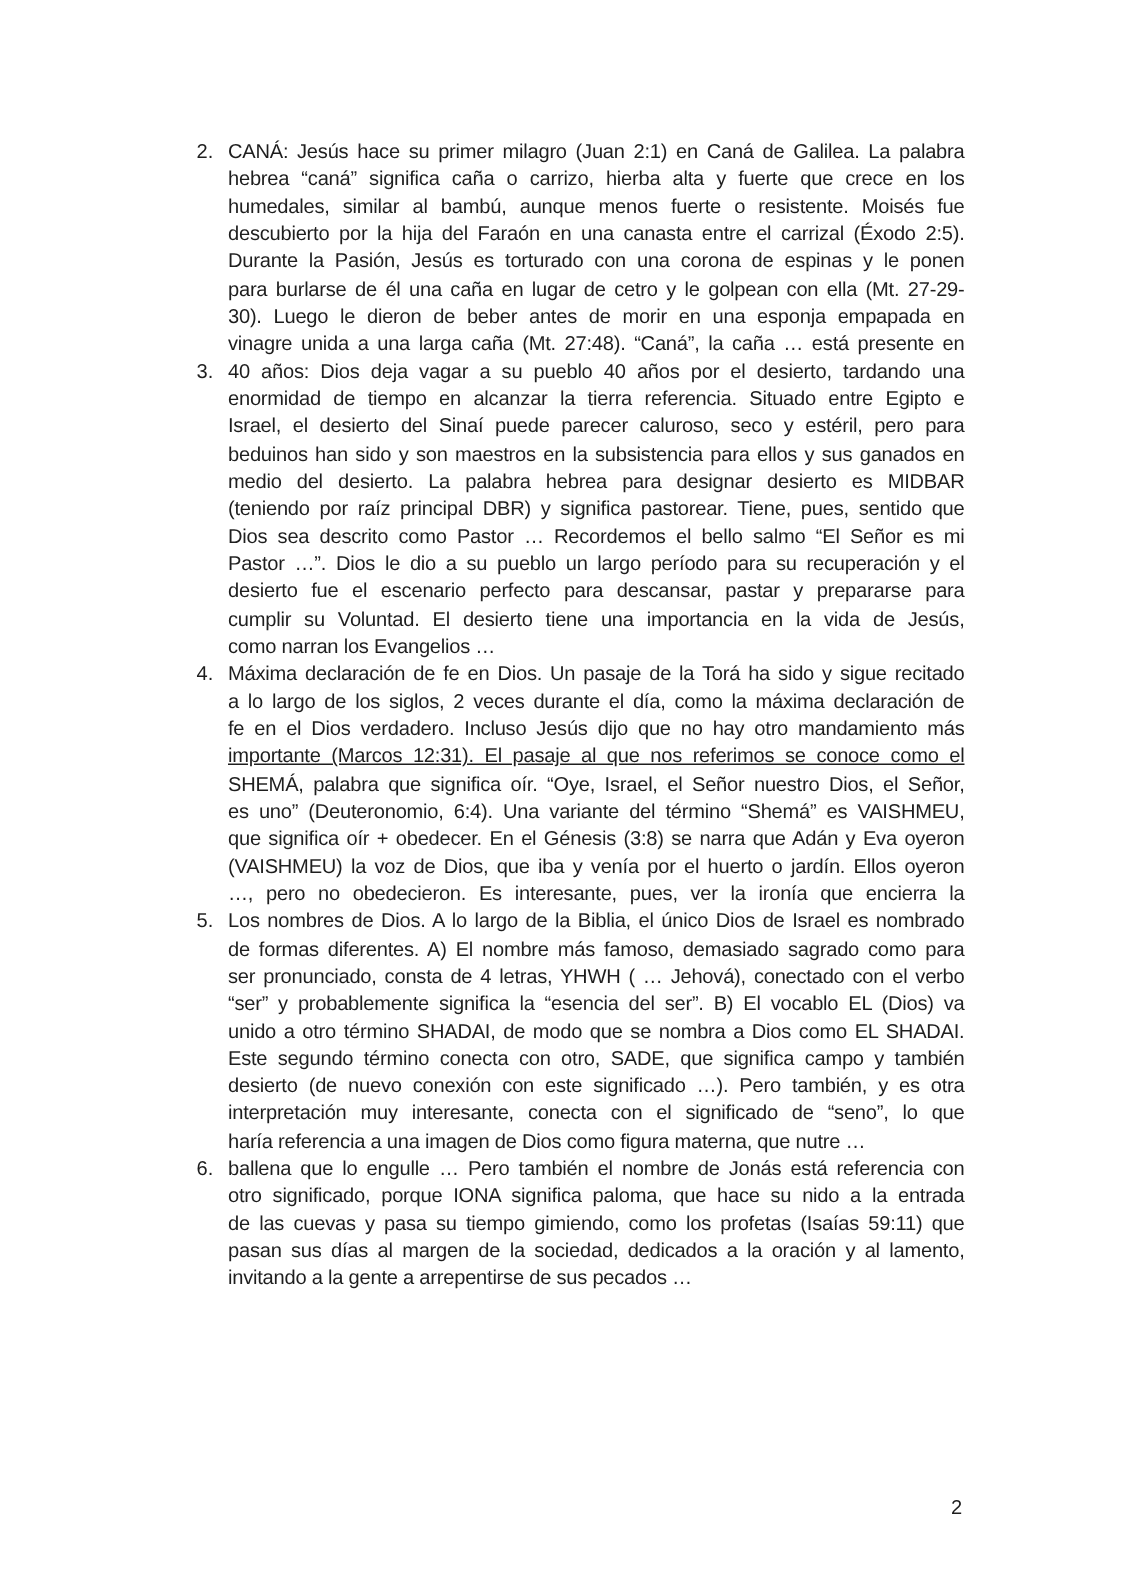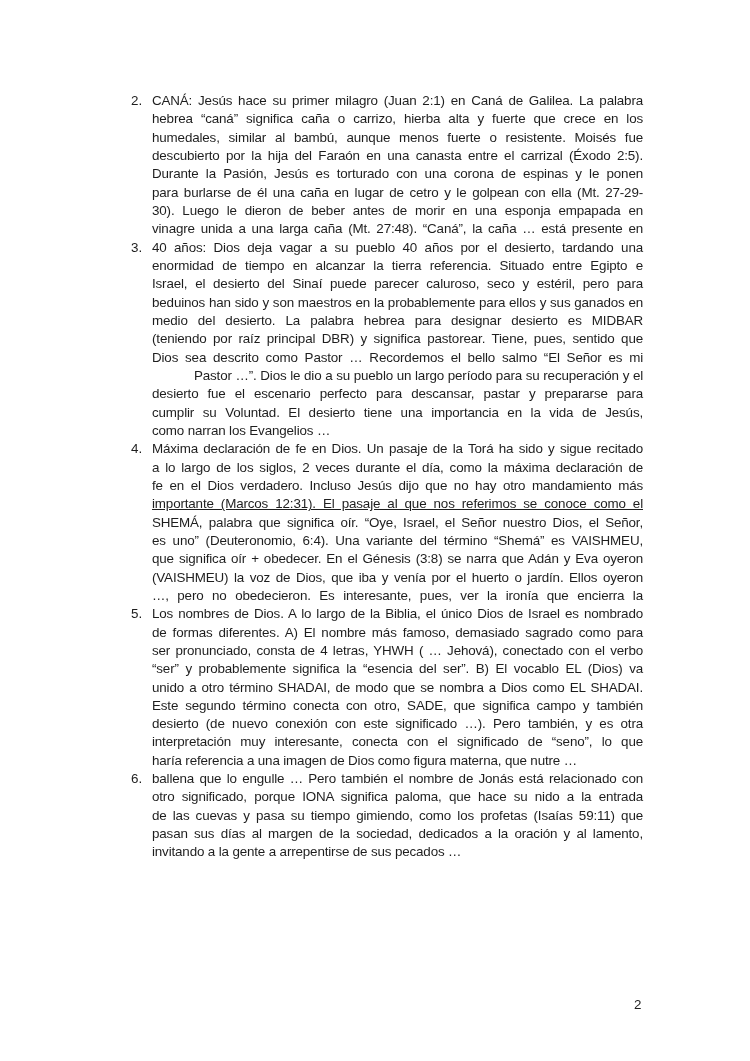--- a/index.html
+++ b/index.html
@@ -47,25 +47,25 @@
       <span class="line" style="white-space: nowrap;">para burlarse de él una caña en lugar de cetro y le golpean con ella (Mt. 27-29-</span>
       <span class="line" style="white-space: nowrap;">30). Luego le dieron de beber antes de morir en una esponja empapada en</span>
       <span class="line" style="white-space: nowrap;">vinagre unida a una larga caña (Mt. 27:48). “Caná”, la caña … está presente en</span>
     </li>
 
     <li class="item">
       <span class="num">3.</span>
       <span class="line" style="white-space: nowrap;">40 años: Dios deja vagar a su pueblo 40 años por el desierto, tardando una</span>
       <span class="line" style="white-space: nowrap;">enormidad de tiempo en alcanzar la tierra referencia. Situado entre Egipto e</span>
       <span class="line" style="white-space: nowrap;">Israel, el desierto del Sinaí puede parecer caluroso, seco y estéril, pero para</span>
-      <span class="line" style="white-space: nowrap;">beduinos han sido y son maestros en la probablemente para ellos y sus ganados en</span>
+      <span class="line" style="white-space: nowrap;">beduinos han sido y son maestros en la subsistencia para ellos y sus ganados en</span>
       <span class="line" style="white-space: nowrap;">medio del desierto. La palabra hebrea para designar desierto es MIDBAR</span>
       <span class="line" style="white-space: nowrap;">(teniendo por raíz principal DBR) y significa pastorear. Tiene, pues, sentido que</span>
       <span class="line" style="white-space: nowrap;">Dios sea descrito como Pastor … Recordemos el bello salmo “El Señor es mi</span>
-      <span class="line" style="white-space: nowrap; margin-left: 42px;">Pastor …”. Dios le dio a su pueblo un largo período para su recuperación y el</span>
+      <span class="line" style="white-space: nowrap;">Pastor …”. Dios le dio a su pueblo un largo período para su recuperación y el</span>
       <span class="line" style="white-space: nowrap;">desierto fue el escenario perfecto para descansar, pastar y prepararse para</span>
       <span class="line" style="white-space: nowrap;">cumplir su Voluntad. El desierto tiene una importancia en la vida de Jesús,</span>
       <span class="line last" style="white-space: nowrap;">como narran los Evangelios …</span>
     </li>
 
     <li class="item">
       <span class="num">4.</span>
       <span class="line" style="white-space: nowrap;">Máxima declaración de fe en Dios. Un pasaje de la Torá ha sido  y sigue recitado</span>
       <span class="line" style="white-space: nowrap;">a lo largo de los siglos, 2 veces durante el día, como la máxima declaración de</span>
       <span class="line" style="white-space: nowrap;">fe en el Dios verdadero. Incluso Jesús dijo que no hay otro mandamiento más</span>
@@ -85,21 +85,21 @@
       <span class="line" style="white-space: nowrap;">“ser” y probablemente significa la “esencia del ser”. B) El vocablo EL (Dios) va</span>
       <span class="line" style="white-space: nowrap;">unido a otro término SHADAI, de modo que se nombra a Dios como EL SHADAI.</span>
       <span class="line" style="white-space: nowrap;">Este segundo término conecta con otro, SADE, que significa campo y también</span>
       <span class="line" style="white-space: nowrap;">desierto (de nuevo conexión con este significado …). Pero también, y es otra</span>
       <span class="line" style="white-space: nowrap;">interpretación muy interesante, conecta con el significado de “seno”, lo que</span>
       <span class="line last" style="white-space: nowrap;">haría referencia a una imagen de Dios como figura materna, que nutre …</span>
     </li>
 
     <li class="item">
       <span class="num">6.</span>
-      <span class="line" style="white-space: nowrap;">ballena que lo engulle … Pero también el nombre de Jonás está relacionado con</span>
+      <span class="line" style="white-space: nowrap;">ballena que lo engulle … Pero también el nombre de Jonás está referencia con</span>
       <span class="line" style="white-space: nowrap;">otro significado, porque IONA significa paloma, que hace su nido a la entrada</span>
       <span class="line" style="white-space: nowrap;">de las cuevas y pasa su tiempo gimiendo, como los profetas (Isaías 59:11) que</span>
       <span class="line" style="white-space: nowrap;">pasan sus días al margen de la sociedad, dedicados a la oración y al lamento,</span>
       <span class="line last" style="white-space: nowrap;">invitando a la gente a arrepentirse de sus pecados …</span>
     </li>
 
   </ol>
 
   <div class="page-number">2</div>
 </div>

